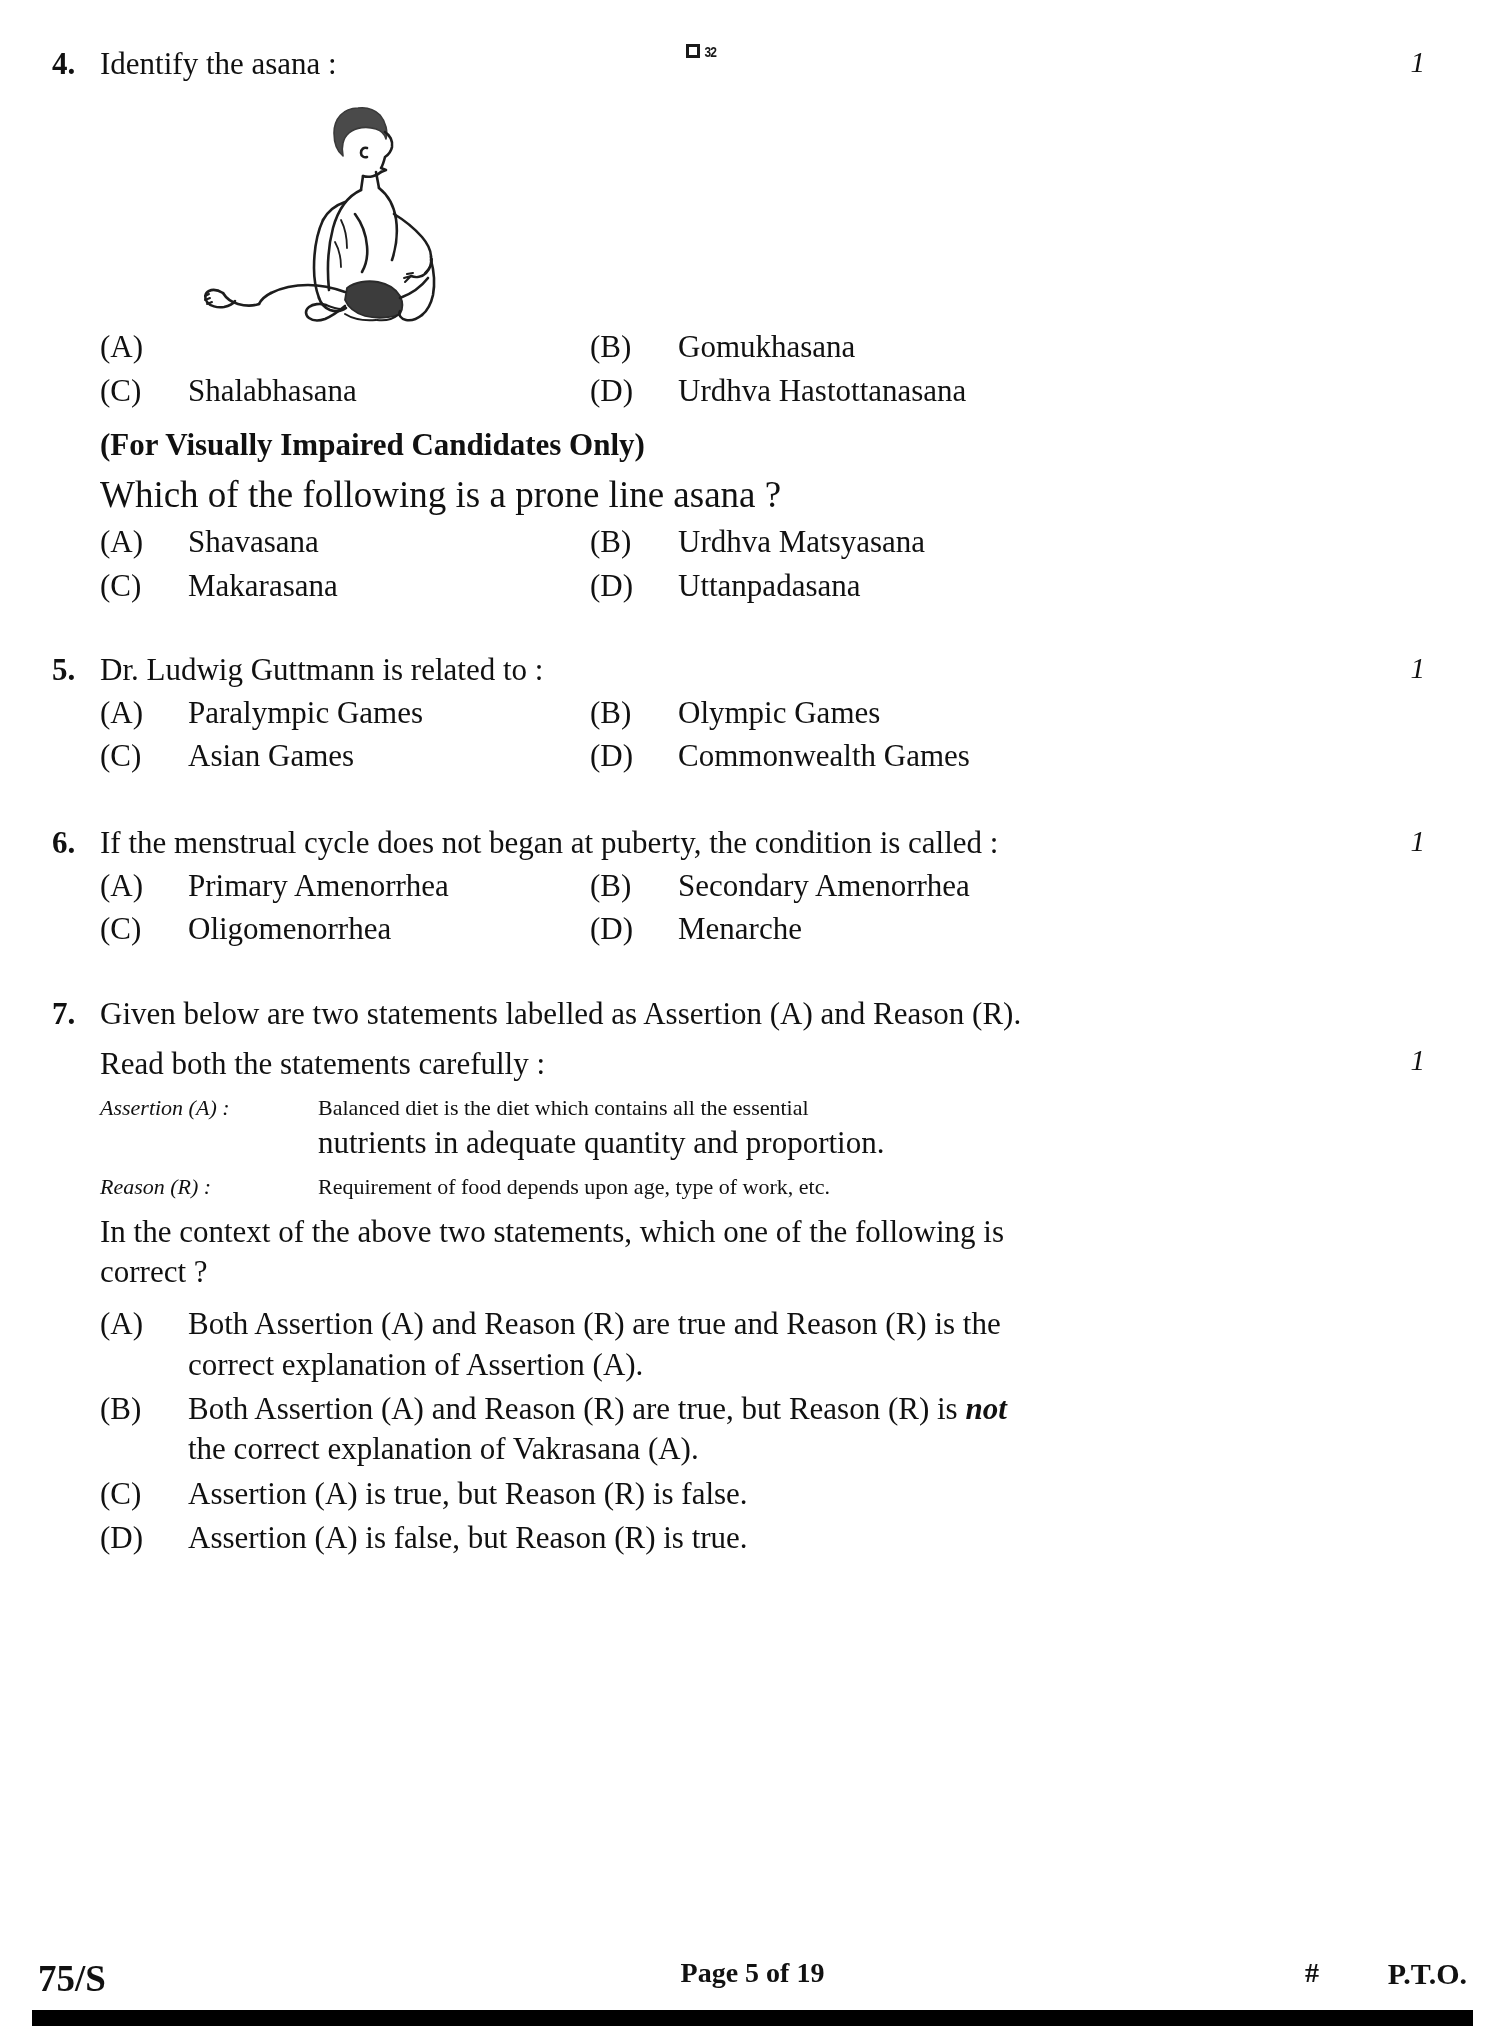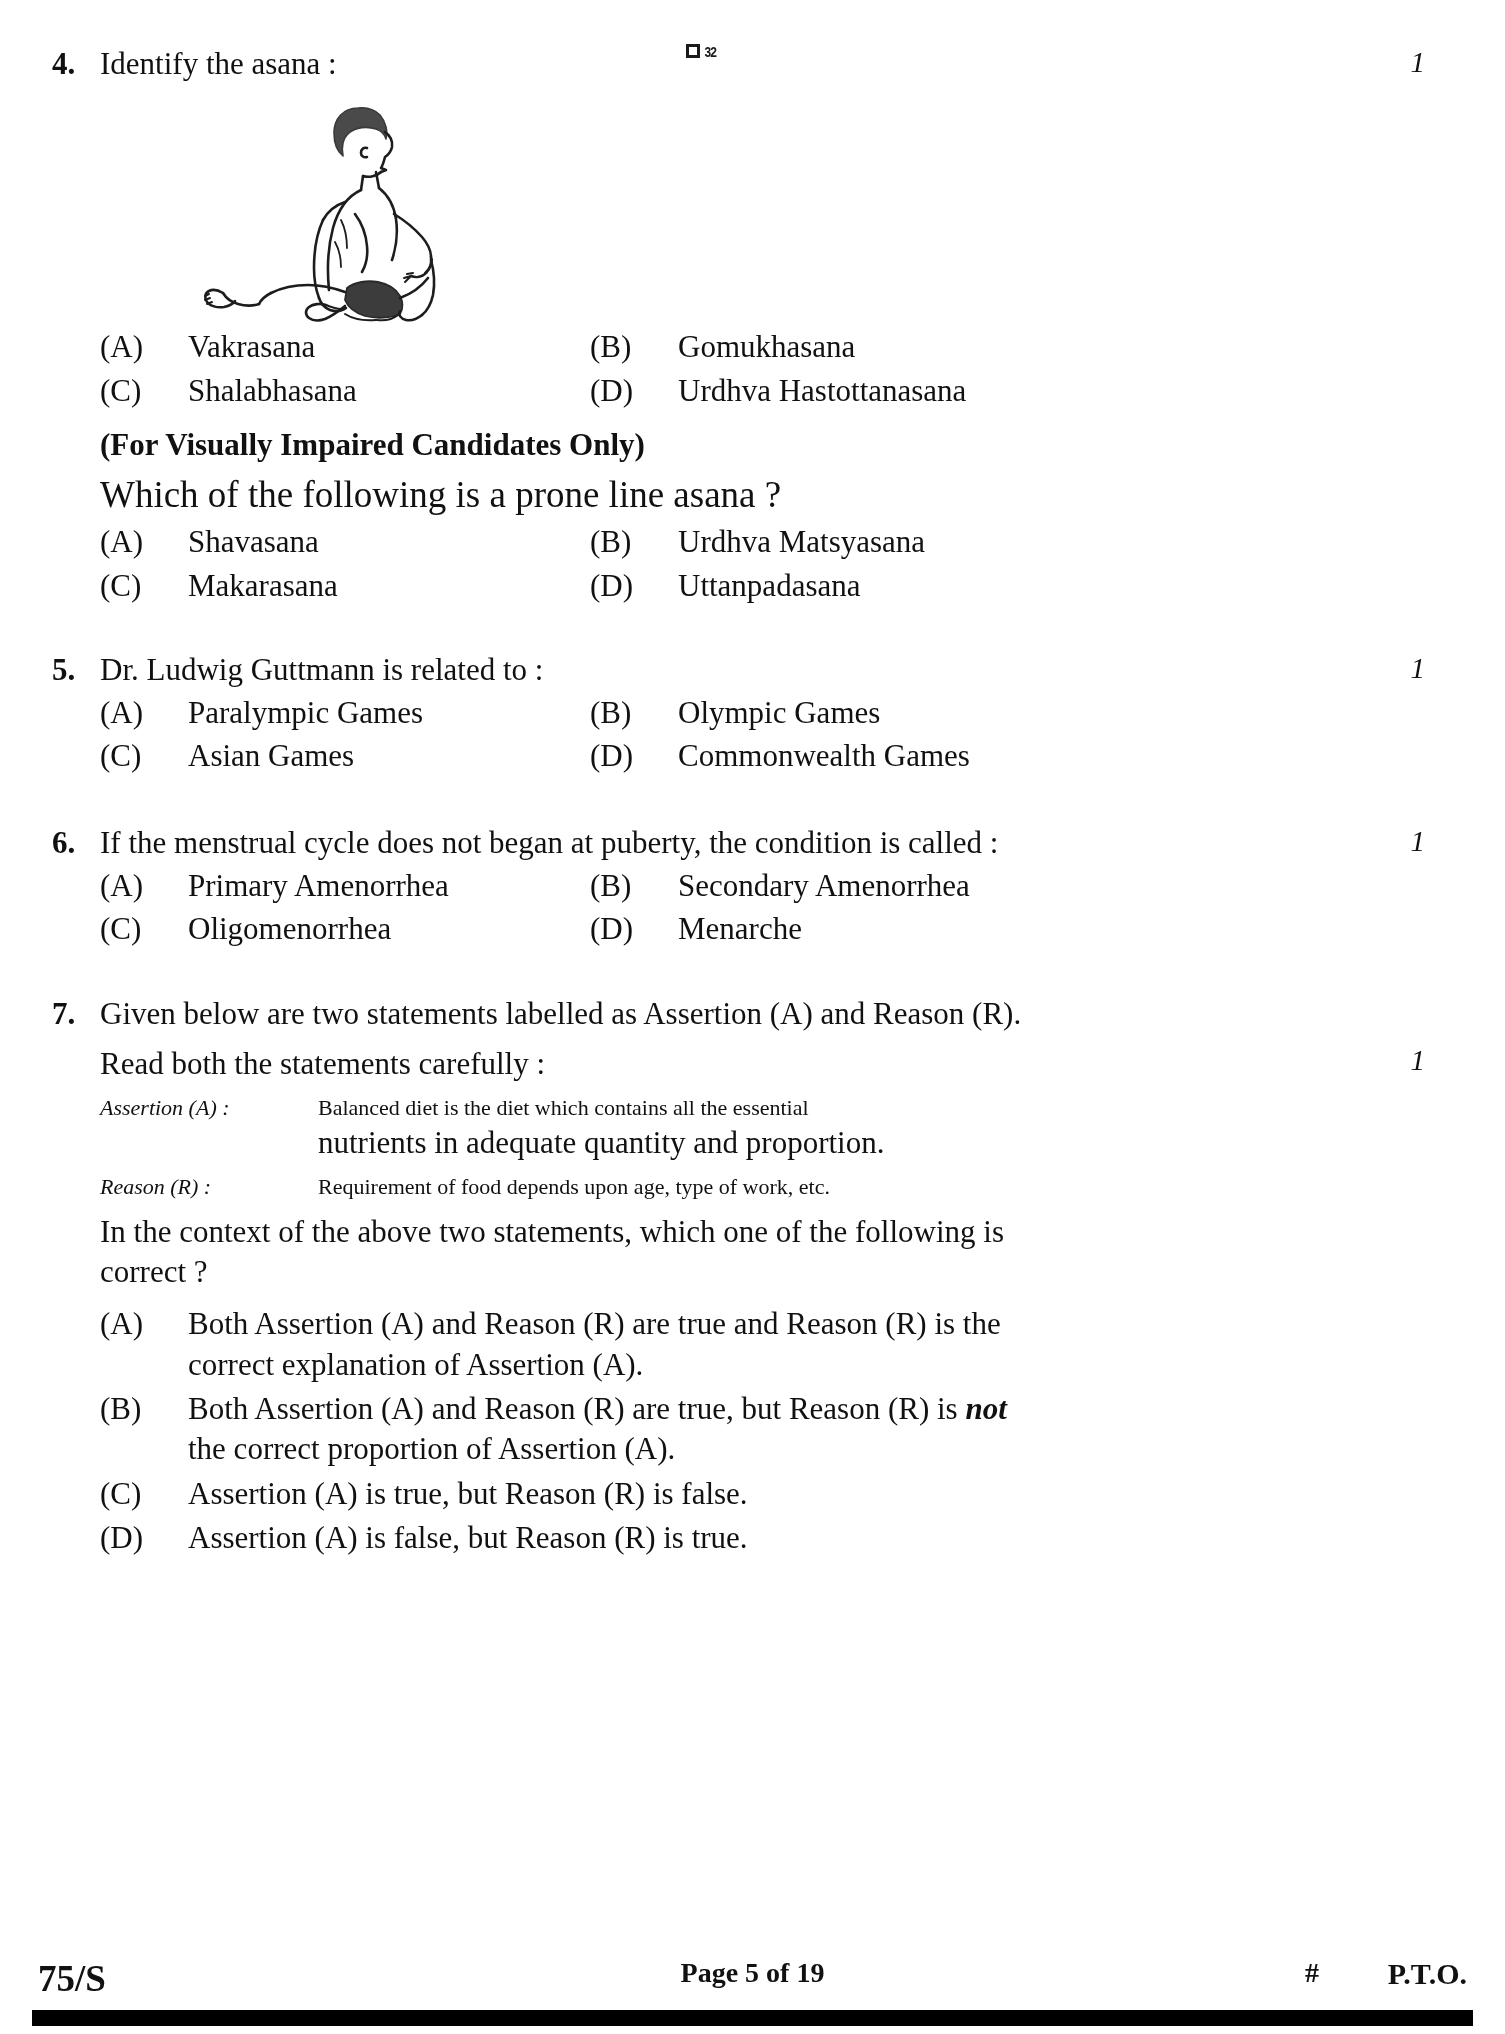--- a/index.html
+++ b/index.html
@@ -161,21 +161,20 @@
 
             <path d="M146 128 C150 136 152 146 152 156" stroke-width="1.8"></path>
             <path d="M140 150 C144 157 146 166 146 175" stroke-width="1.8"></path>
           </g>
         </svg>
       </div>
 
       <div class="opt-row">
         <div class="opt opt-a">
           <span class="opt-key">(A)</span>
-          <span class="opt-val">Vakrasana</span>
         </div>
         <div class="opt opt-b">
           <span class="opt-key">(B)</span>
           <span class="opt-val">Gomukhasana</span>
         </div>
       </div>
 
       <div class="opt-row">
         <div class="opt opt-a">
           <span class="opt-key">(C)</span>
@@ -302,21 +301,21 @@
           <br>
           <span>correct explanation of Assertion (A).</span>
         </span>
       </div>
 
       <div class="ans-row">
         <span class="ans-key">(B)</span>
         <span class="ans-val">
           <span>Both Assertion (A) and Reason (R) are true, but Reason (R) is </span><b>not</b>
           <br>
-          <span>the correct proportion of Assertion (A).</span>
+          <span>the correct explanation of Vakrasana (A).</span>
         </span>
       </div>
 
       <div class="ans-row">
         <span class="ans-key">(C)</span>
         <span class="ans-val">Assertion (A) is true, but Reason (R) is false.</span>
       </div>
 
       <div class="ans-row">
         <span class="ans-key">(D)</span>

